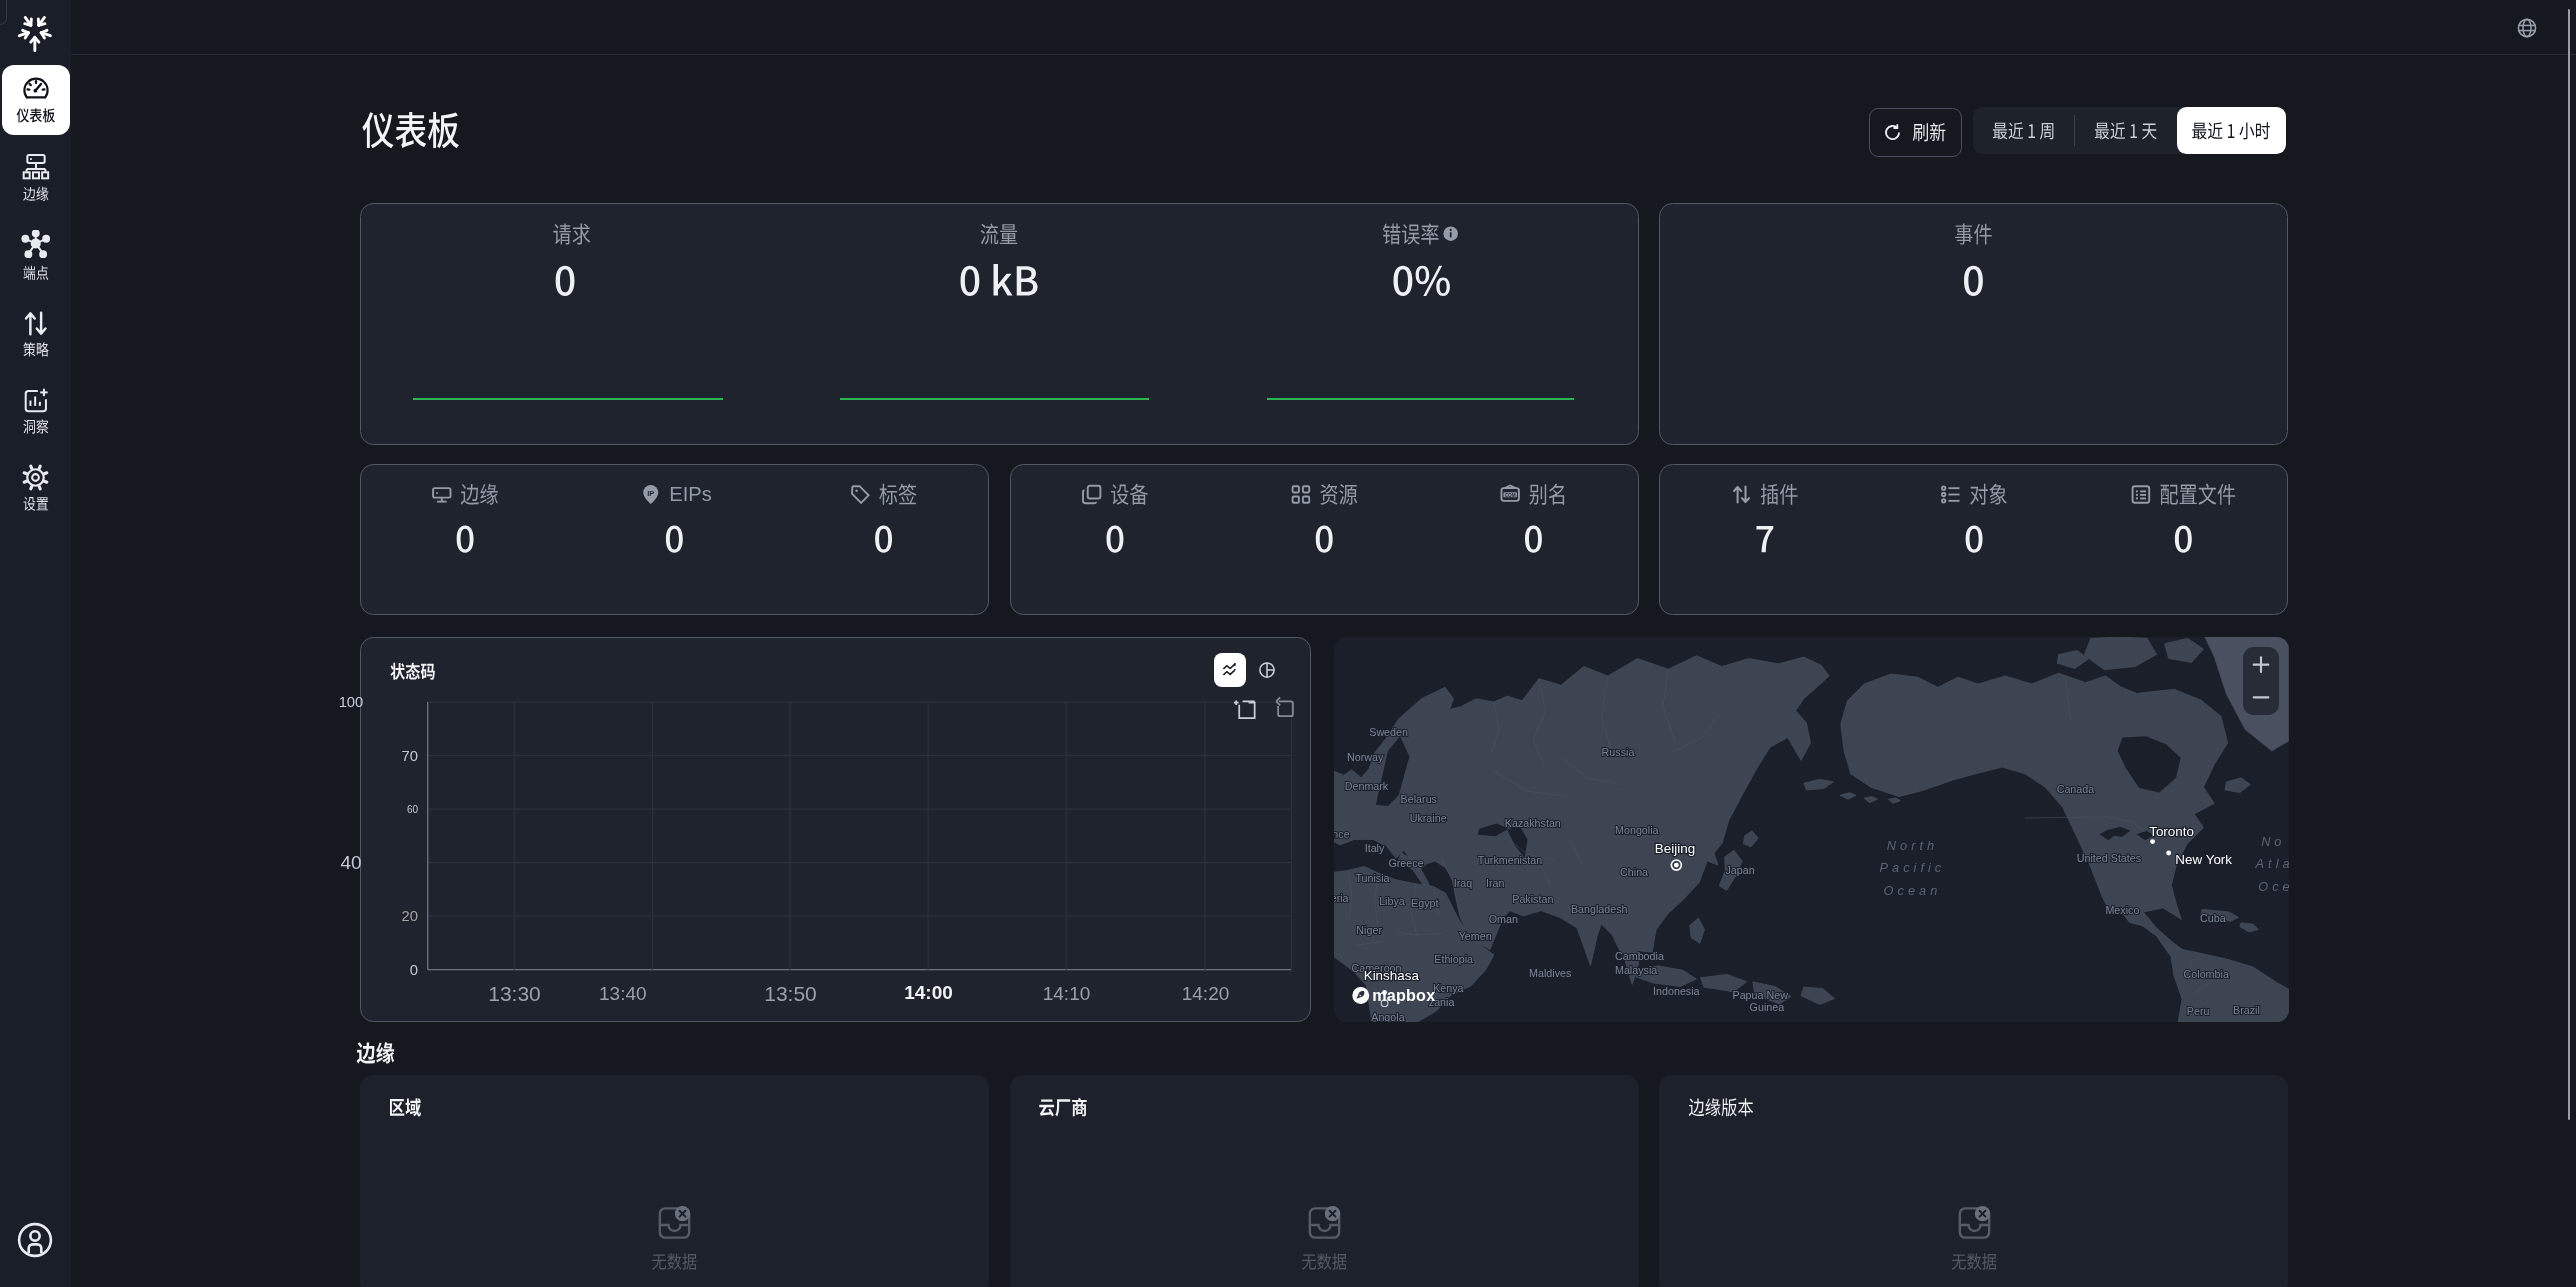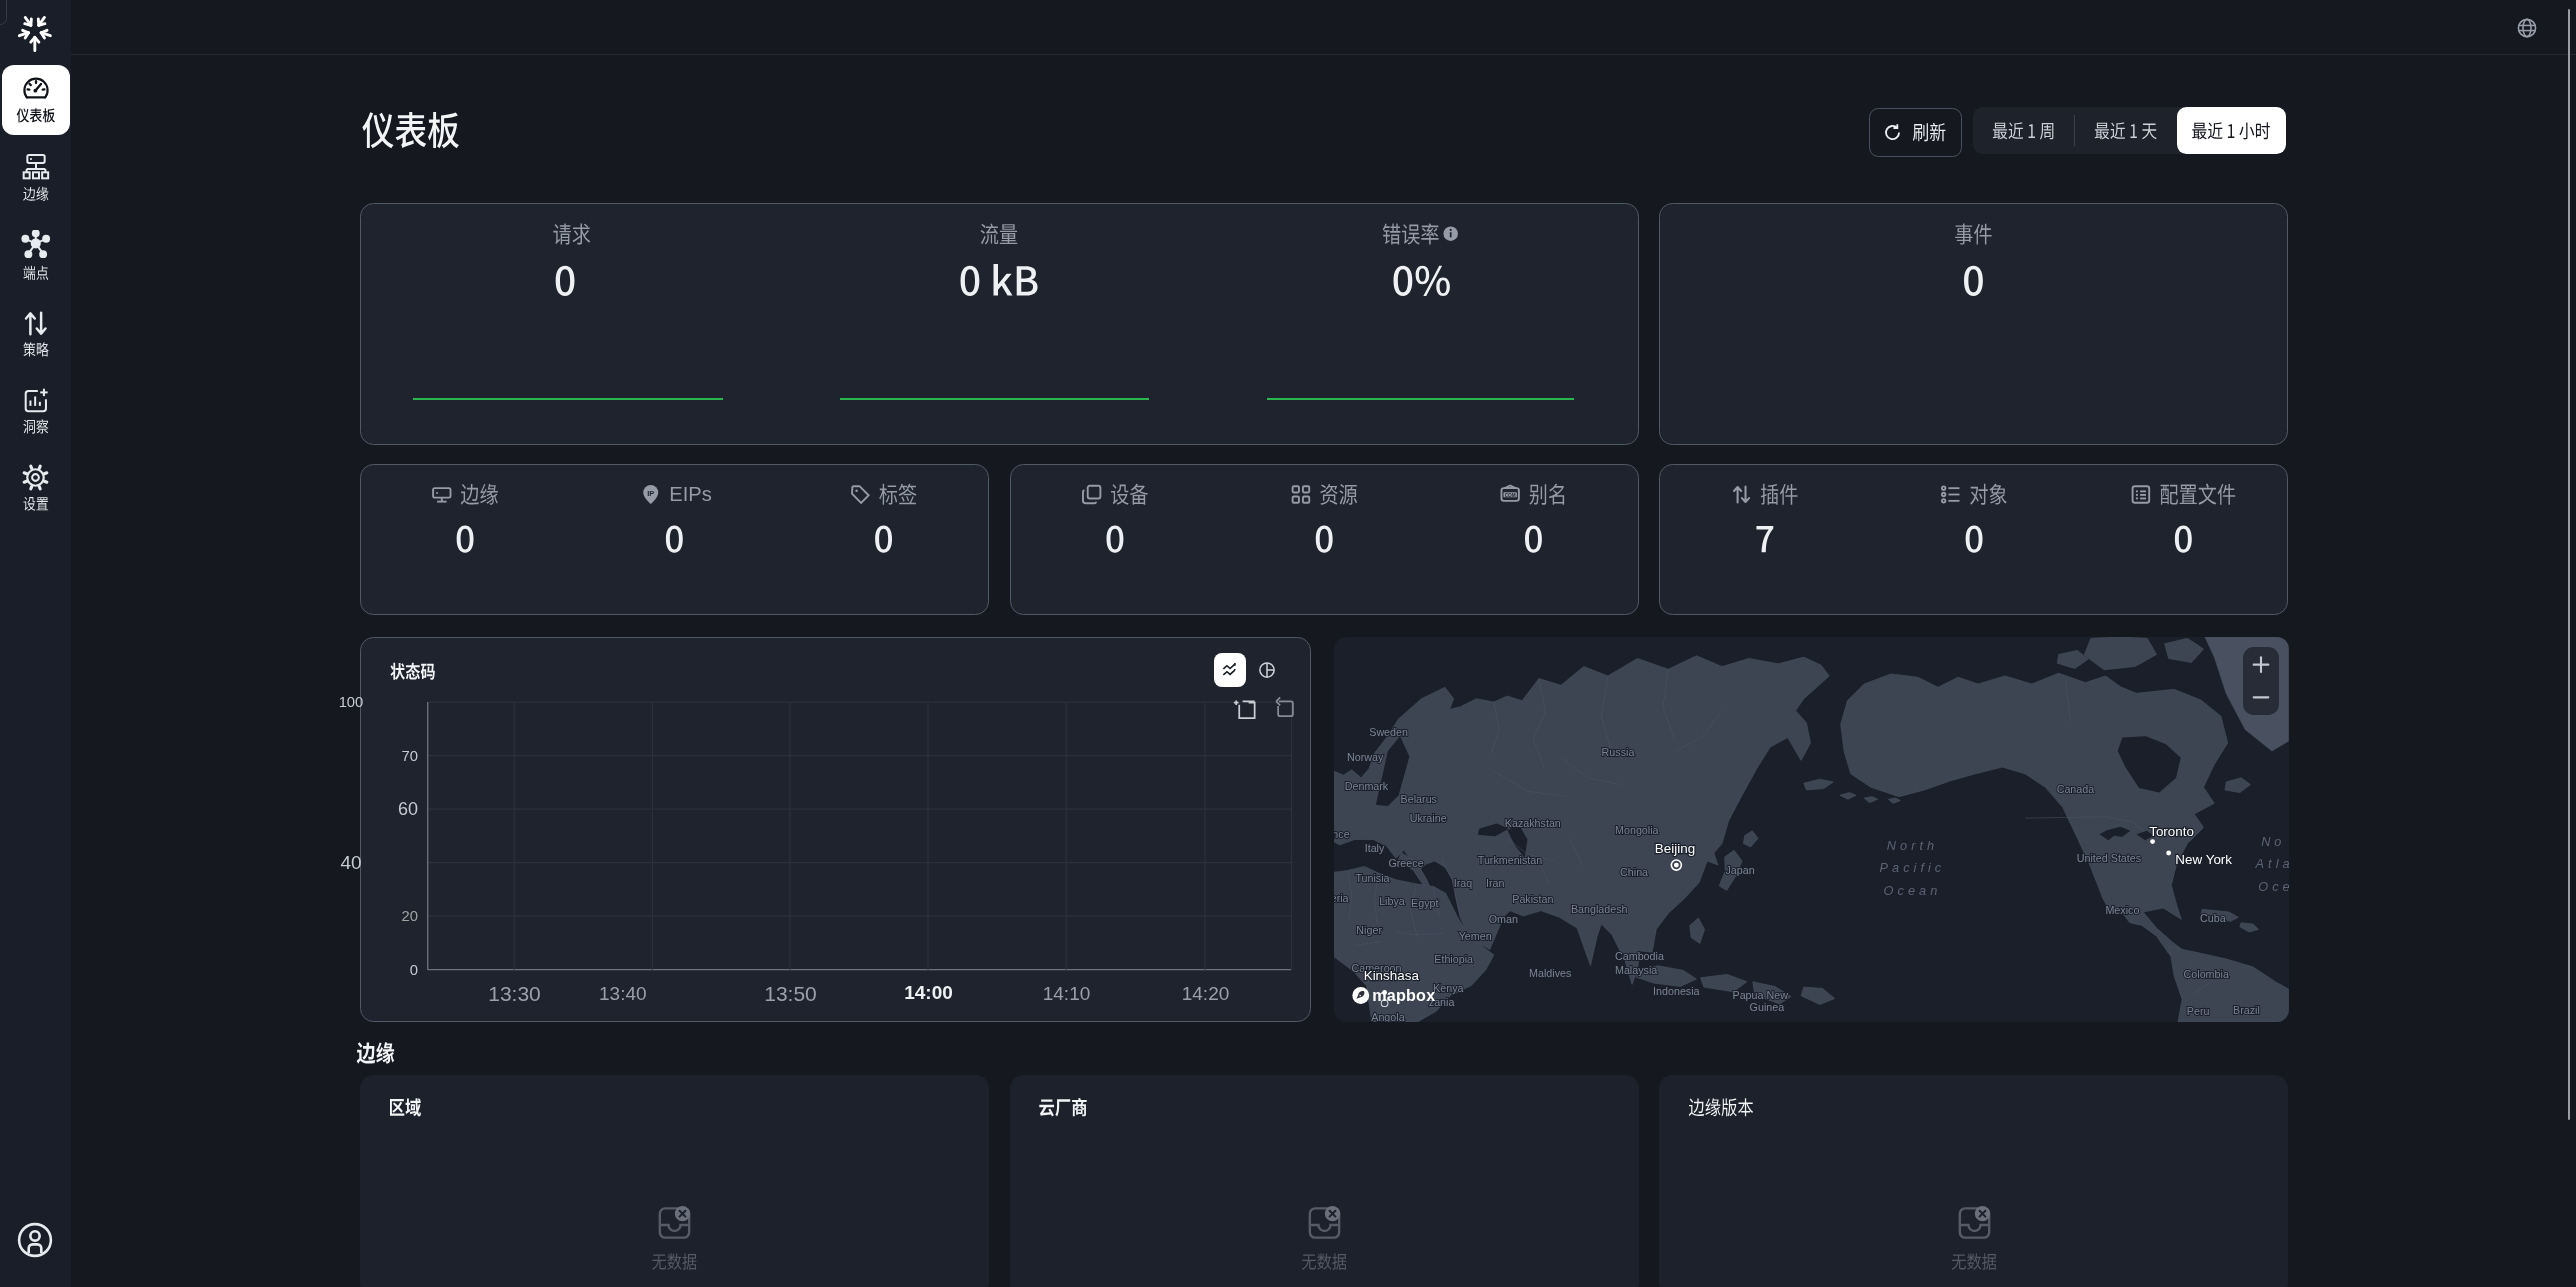--- a/index.html
+++ b/index.html
@@ -175,21 +175,21 @@
     <line x1="101" y1="97" x2="101" y2="496" stroke="#6d7380" stroke-width="2"></line>
     <g fill="none" stroke="#c9cdd4" stroke-width="2.6">
       <path d="M1310 98 h-7 m3.5 -3.5 v7 M1334 96 h-18 M1311 101 v20 h23 v-23 h-9"></path>
     </g>
     <g fill="none" stroke="#868b95" stroke-width="2.6">
       <path d="M1370 96 h18 a3 3 0 0 1 3 3 v16 a3 3 0 0 1 -3 3 h-16 a3 3 0 0 1 -3 -3 v-12 M1366 96 l6 -6 m-6 6 l6 6"></path>
     </g>
   </svg>
 <div class="abs" style="left:284px;top:691px;width:134px;height:23px;text-align:center;font-size:14.8px;color:#c6cad2;line-height:23px">100</div>
 <div class="abs" style="left:284px;top:745px;width:134px;height:23px;text-align:right;font-size:14.8px;color:#c6cad2;line-height:23px">70</div>
-<div class="abs" style="left:284px;top:798px;width:134px;height:23px;text-align:right;font-size:18px;color:#c6cad2;line-height:23px">60</div>
+<div class="abs" style="left:284px;top:798px;width:134px;height:23px;text-align:right;font-size:10px;color:#c6cad2;line-height:23px">60</div>
 <div class="abs" style="left:284px;top:851px;width:134px;height:23px;text-align:center;font-size:19px;color:#c6cad2;line-height:23px">40</div>
 <div class="abs" style="left:284px;top:905px;width:134px;height:23px;text-align:right;font-size:14.8px;color:#a3a3a3;line-height:23px">20</div>
 <div class="abs" style="left:284px;top:959px;width:134px;height:23px;text-align:right;font-size:14.8px;color:#c6cad2;line-height:23px">0</div>
 <div class="abs" style="left:461px;top:982px;width:107px;height:23px;text-align:center;font-size:21px;color:#9aa0ab;line-height:23px">13:30</div>
 <div class="abs" style="left:599px;top:982px;width:107px;height:23px;font-size:19px;color:#9aa0ab;line-height:23px">13:40</div>
 <div class="abs" style="left:737px;top:982px;width:107px;height:23px;text-align:center;font-size:21px;color:#9aa0ab;line-height:23px">13:50</div>
 <div class="abs" style="left:875px;top:981px;width:107px;height:24px;text-align:center;font-size:19px;font-weight:700;color:#eef0f3;line-height:24px">14:00</div>
 <div class="abs" style="left:1013px;top:982px;width:107px;height:23px;text-align:center;font-size:19px;color:#9aa0ab;line-height:23px">14:10</div>
 <div class="abs" style="left:1152px;top:982px;width:107px;height:23px;text-align:center;font-size:19px;color:#9aa0ab;line-height:23px">14:20</div>
 <div class="abs" style="left:1334px;top:637px;width:955px;height:385px;border-radius:12px;background:#1a1f2a;overflow:hidden"></div>

